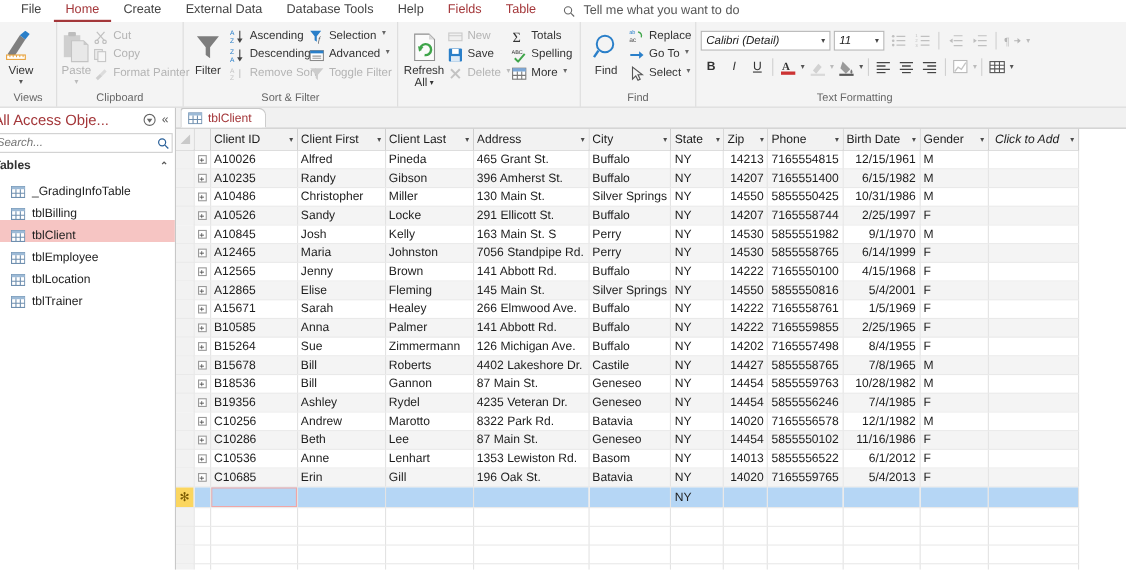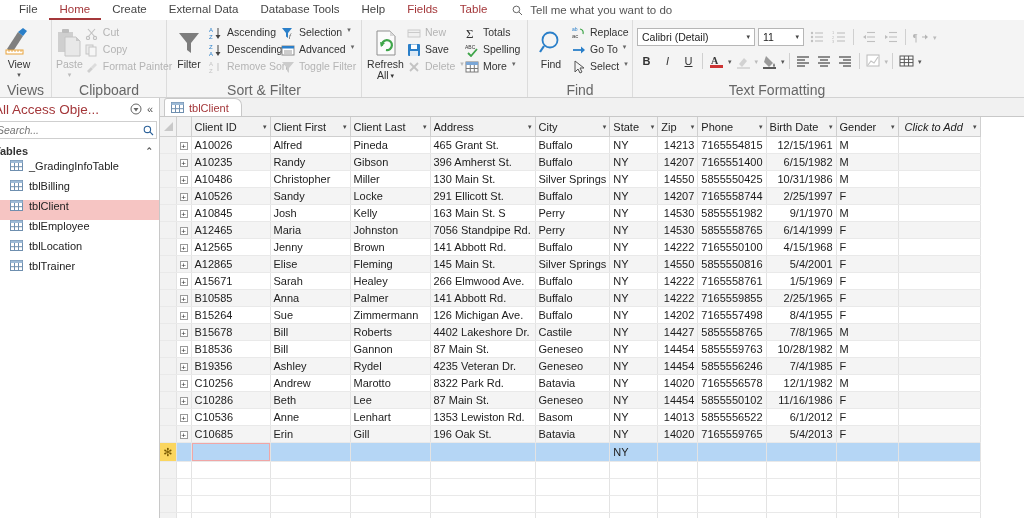--- a/index.html
+++ b/index.html
@@ -61,21 +61,21 @@
     position: relative;
     display: flex;
     flex-direction: column;
     border-right: 1px solid #dcdcdc;
     padding: 3px 4px 0 4px;
   }
   .rgroup:last-child { border-right: none; }
   .rgroup-body { flex: 1; display: flex; align-items: flex-start; padding-top: 2px; }
   .rgroup-label {
     text-align: center;
-    font-size: 14px;
+    font-size: 10px;
     color: #666;
     height: 14px;
     line-height: 14px;
     position: relative;
   }
 
   
   .bigbtn {
     width: 46px;
     display: flex; flex-direction: column;
@@ -108,21 +108,21 @@
   #tf-row1 { display: flex; align-items: center; gap: 3px; height: 21px; }
   #tf-row2 { display: flex; align-items: center; gap: 2px; height: 22px; margin-top: 3px; }
   .combo {
     border: 1px solid #b6b6b6;
     background: #fff;
     height: 18px;
     display: flex; align-items: center;
     padding: 0 2px 0 4px;
     font-size: 10.5px; color: #222;
   }
-  .combo .cv { flex: 1; white-space: nowrap; overflow: hidden; }
+  .combo .cv { flex: 1; white-space: nowrap; overflow: hidden; font-style: italic; }
   .combo .cr { font-size: 7px; color: #444; padding: 0 2px; }
   .tbtn {
     width: 19px; height: 19px;
     display: flex; align-items: center; justify-content: center;
     font-size: 11px; color: #333; cursor: default;
   }
   .tbtn.dis { color: #bbb; }
   .sep { width: 1px; height: 16px; background: #d0d0d0; margin: 0 2px; }
   .bold { font-weight: bold; }
   .ital { font-style: italic; }
@@ -179,21 +179,21 @@
     height: 19px;
     font-size: 11px;
     font-weight: bold;
     color: #333;
     padding-left: 0px;
     margin-left: -6px;
   }
   #nav-group .gl { flex: 1; }
   #nav-group .chev { font-size: 9px; color: #555; padding-right: 6px; }
   .nav-item {
-    display: flex; align-items: flex-start;
+    display: flex; align-items: flex-end;
     height: 20px;
     gap: 6px;
     padding-left: 10px;
     font-size: 11px;
     color: #222;
     cursor: default;
   }
   .nav-item.sel { background: #f6c5c3; }
   .tbl-ic { width: 13px; height: 11px; flex: none; }
 

